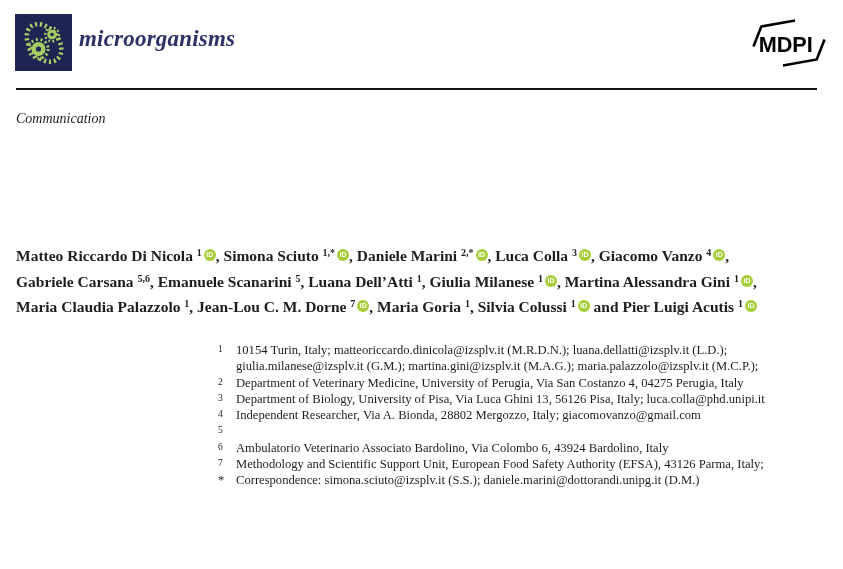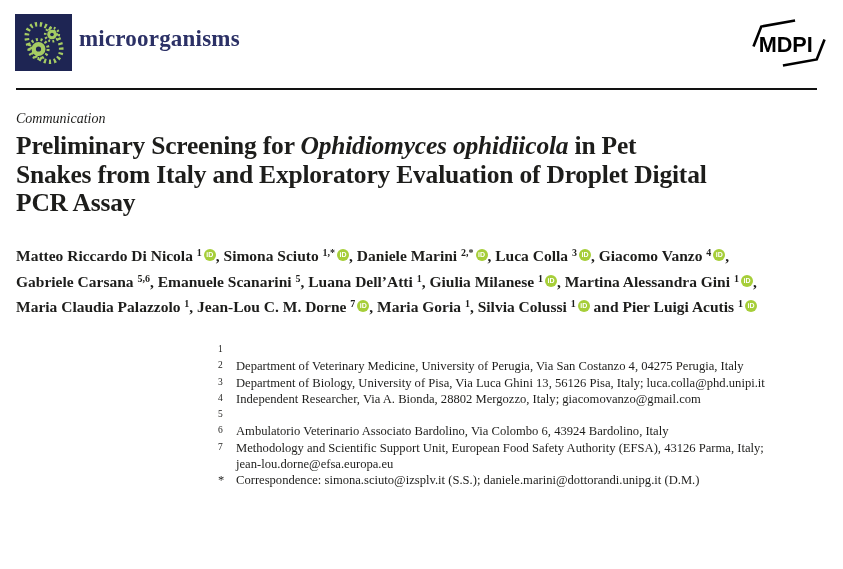--- a/index.html
+++ b/index.html
@@ -2,21 +2,21 @@
 <html><head>
 <meta charset="utf-8">
 <style>
   html,body{margin:0;padding:0;background:#ffffff;}
   .page{position:relative;width:843px;height:569px;background:#ffffff;overflow:hidden;
         font-family:"Liberation Serif",serif;color:#1d1d1b;}
 
   
   .journal-logo{position:absolute;left:15px;top:14px;width:57px;height:57px;display:block;}
   .journal-name{position:absolute;left:79px;top:26px;font-size:23px;font-weight:700;
-                color:#2c3166;letter-spacing:.2px;}
+                font-style:italic;color:#2c3166;letter-spacing:.2px;}
   .mdpi-logo{position:absolute;left:750px;top:16px;width:78px;height:54px;display:block;}
   .divider{position:absolute;left:16px;top:88px;width:801px;height:2px;background:#121212;}
 
   
   .article-type{position:absolute;left:16px;top:111px;font-size:14px;font-style:italic;}
   .article-title{position:absolute;left:16px;top:132px;width:806px;font-size:25.5px;
                  font-weight:700;line-height:28.5px;letter-spacing:-.2px;}
   .article-title .it{font-style:italic;}
 
   
@@ -56,32 +56,29 @@
   <svg class="mdpi-logo" viewBox="0 0 90 58">
     <path d="M4,33 L13,10 L52,3" fill="none" stroke="#000000" stroke-width="3"></path>
     <path d="M86,25 L77,48 L38,55" fill="none" stroke="#000000" stroke-width="3"></path>
     <text x="10" y="39" font-family="Liberation Sans, sans-serif" font-size="25" font-weight="700" fill="#000000">MDPI</text>
   </svg>
 
   <div class="divider"></div>
 
   <div class="article-type">Communication</div>
 
-  <div class="article-title">
-      <div><span>Preliminary Screening for </span><span class="it">Ophidiomyces ophidiicola</span><span> in Pet</span></div>
-      <div><span>Snakes from Italy and Exploratory Evaluation of Droplet Digital</span></div>
-      <div><span>PCR Assay</span></div>
-    </div>
 
   <div class="author-block"><span>Matteo Riccardo Di Nicola <sup>1</sup><span class="orcid">iD</span></span>, <span>Simona Sciuto <sup>1,*</sup><span class="orcid">iD</span></span>, <span>Daniele Marini <sup>2,*</sup><span class="orcid">iD</span></span>, <span>Luca Colla <sup>3</sup><span class="orcid">iD</span></span>, <span>Giacomo Vanzo <sup>4</sup><span class="orcid">iD</span></span>, <br><span>Gabriele Carsana <sup>5,6</sup></span>, <span>Emanuele Scanarini <sup>5</sup></span>, <span>Luana Dell’Atti <sup>1</sup></span>, <span>Giulia Milanese <sup>1</sup><span class="orcid">iD</span></span>, <span>Martina Alessandra Gini <sup>1</sup><span class="orcid">iD</span></span>, <br><span>Maria Claudia Palazzolo <sup>1</sup></span>, <span>Jean-Lou C. M. Dorne <sup>7</sup><span class="orcid">iD</span></span>, <span>Maria Goria <sup>1</sup></span>, <span>Silvia Colussi <sup>1</sup><span class="orcid">iD</span></span> and <span>Pier Luigi Acutis <sup>1</sup><span class="orcid">iD</span></span></div>
 
   <div class="affiliations">
       <div class="aff-row">
         <span class="aff-marker">1</span>
         <div class="aff-text">
+          <div>10154 Turin, Italy; matteoriccardo.dinicola@izsplv.it (M.R.D.N.); luana.dellatti@izsplv.it (L.D.);</div>
+          <div>giulia.milanese@izsplv.it (G.M.); martina.gini@izsplv.it (M.A.G.); maria.palazzolo@izsplv.it (M.C.P.);</div>
         </div>
       </div>
       <div class="aff-row">
         <span class="aff-marker">2</span>
         <div class="aff-text">
           <div>Department of Veterinary Medicine, University of Perugia, Via San Costanzo 4, 04275 Perugia, Italy</div>
         </div>
       </div>
       <div class="aff-row">
         <span class="aff-marker">3</span>
@@ -103,21 +100,20 @@
       <div class="aff-row">
         <span class="aff-marker">6</span>
         <div class="aff-text">
           <div>Ambulatorio Veterinario Associato Bardolino, Via Colombo 6, 43924 Bardolino, Italy</div>
         </div>
       </div>
       <div class="aff-row">
         <span class="aff-marker">7</span>
         <div class="aff-text">
           <div>Methodology and Scientific Support Unit, European Food Safety Authority (EFSA), 43126 Parma, Italy;</div>
-          <div>jean-lou.dorne@efsa.europa.eu</div>
         </div>
       </div>
       <div class="aff-row">
         <span class="aff-marker ast">*</span>
         <div class="aff-text">
           <div>Correspondence: simona.sciuto@izsplv.it (S.S.); daniele.marini@dottorandi.unipg.it (D.M.)</div>
         </div>
       </div>
     </div>
 

